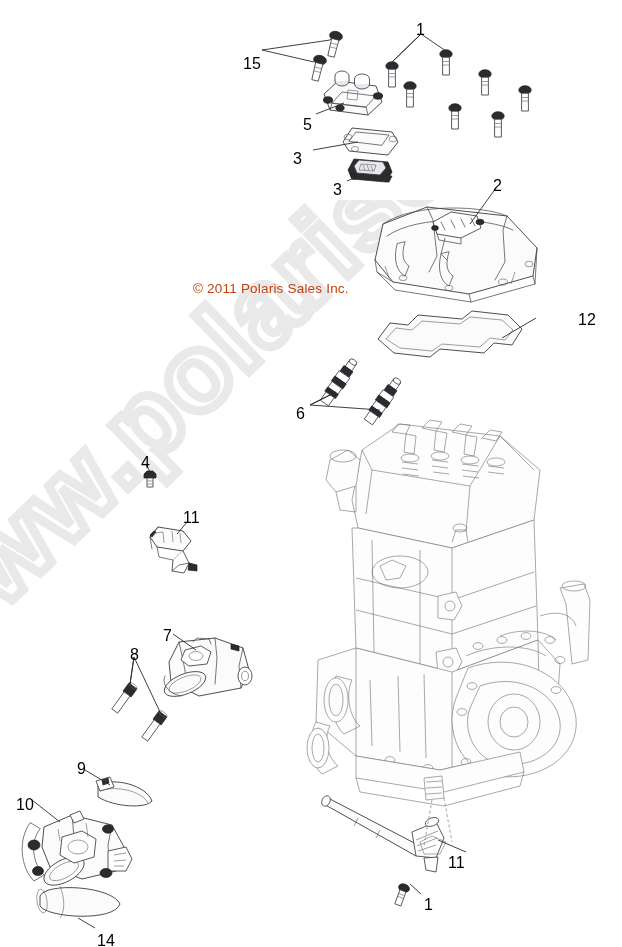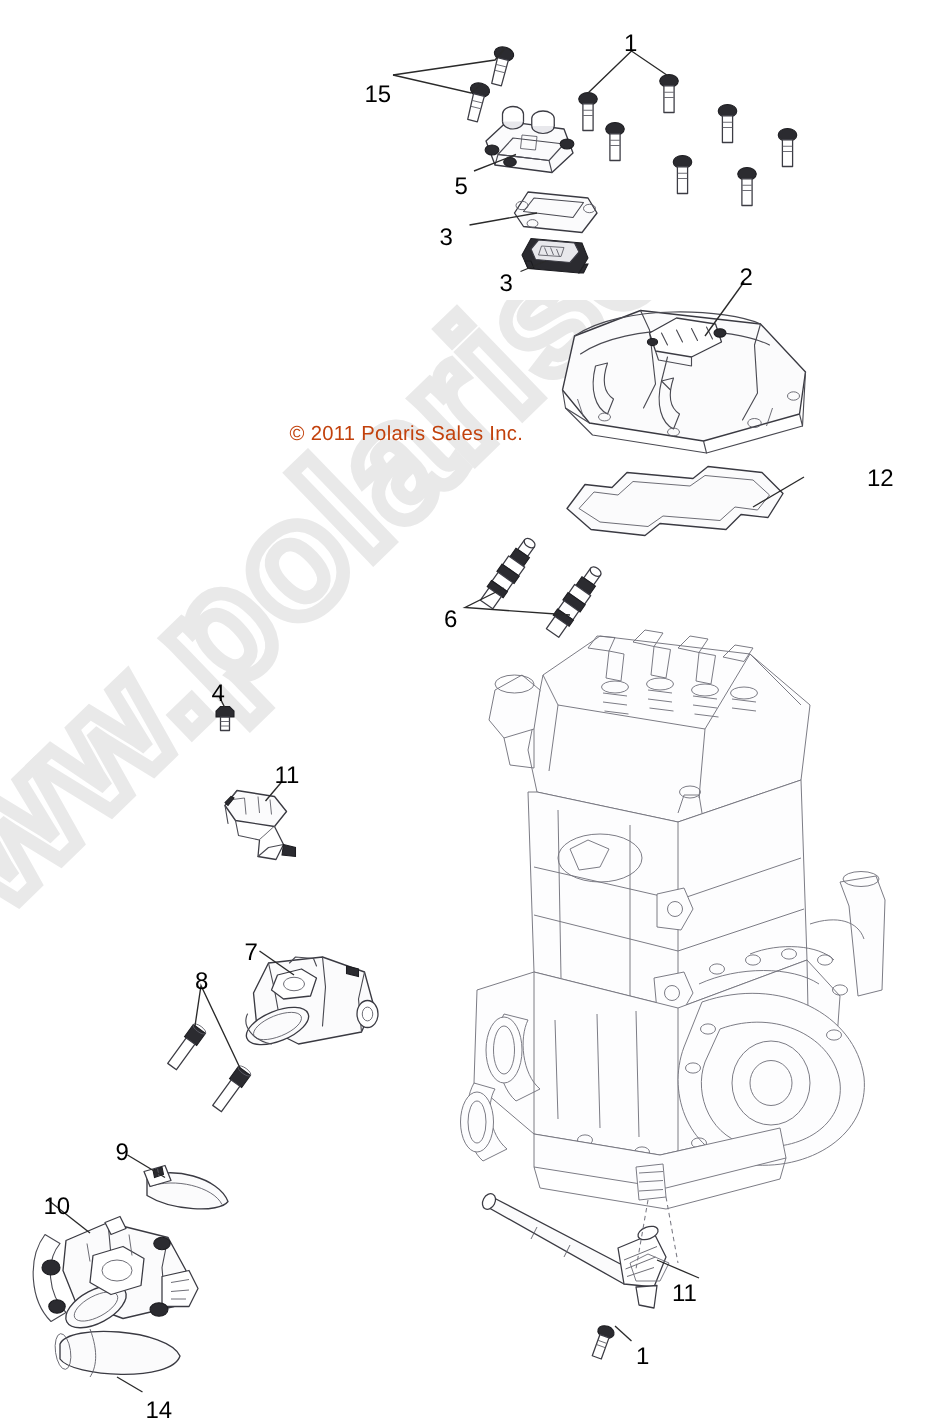--- a/index.html
+++ b/index.html
@@ -414,19 +414,19 @@
       <div class="callout" style="left: 293px; top: 151px;">3</div>
       <div class="callout" style="left: 333px; top: 182px;">3</div>
       <div class="callout" style="left: 493px; top: 178px;">2</div>
       <div class="callout" style="left: 540px; top: 312px; margin-left: 38px;">12</div>
       <div class="callout" style="left: 296px; top: 406px;">6</div>
       <div class="callout" style="left: 141px; top: 455px;">4</div>
       <div class="callout" style="left: 183px; top: 510px;">11</div>
       <div class="callout" style="left: 163px; top: 628px;">7</div>
       <div class="callout" style="left: 130px; top: 647px;">8</div>
       <div class="callout" style="left: 77px; top: 761px;">9</div>
-      <div class="callout" style="left: 29px; top: 797px;">10</div>
+      <div class="callout" style="left: 16px; top: 797px;">10</div>
       <div class="callout" style="left: 448px; top: 855px;">11</div>
       <div class="callout" style="left: 424px; top: 897px;">1</div>
       <div class="callout" style="left: 97px; top: 933px;">14</div>
     </div>
 
 </div>
 
 </body></html>

